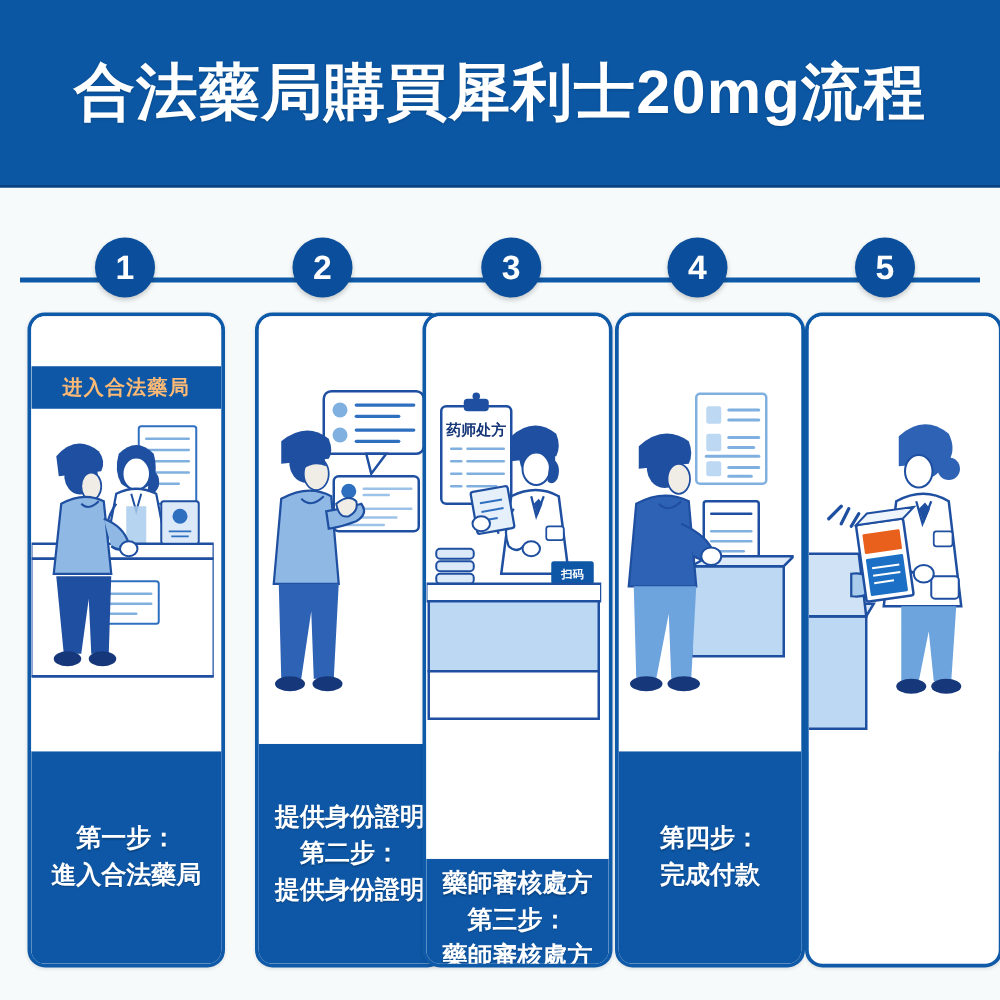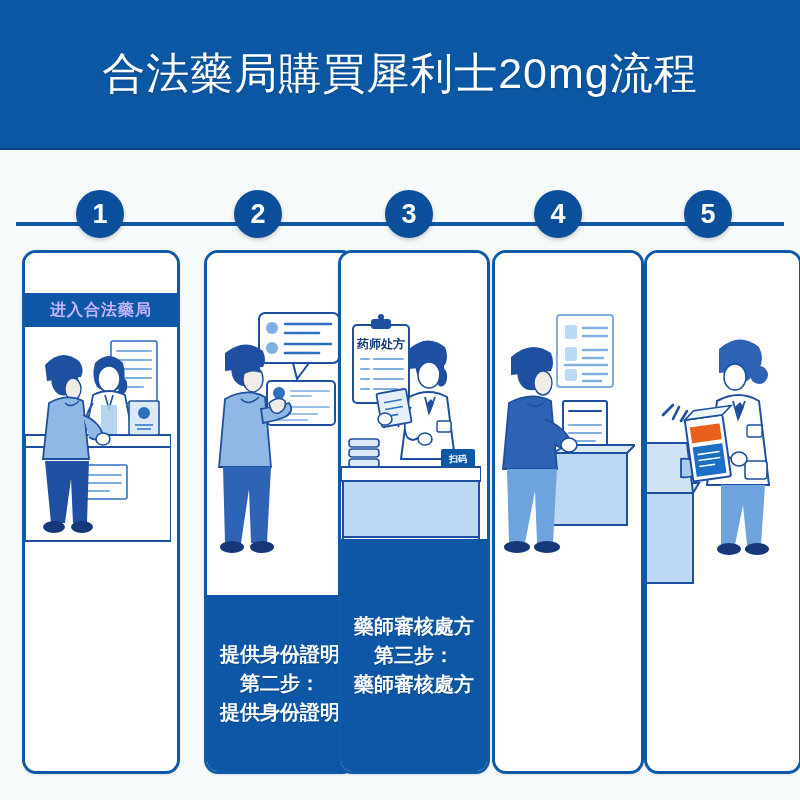--- a/index.html
+++ b/index.html
@@ -11,21 +11,21 @@
   #infographic{position:relative;width:800px;height:800px;background:#f7fafa;}
 
   
   .header{
     position:absolute;left:0;top:0;width:800px;height:148px;
     background:#0b57a4;
     display:flex;align-items:center;justify-content:center;
     border-bottom:2px solid #09437f;
   }
   .header-title{
-    color:#ffffff;font-size:43px;font-weight:normal;letter-spacing:1px;
+    color:#ffffff;font-size:49px;font-weight:bold;letter-spacing:1px;
     white-space:nowrap;
     text-shadow:0 1px 2px rgba(0,0,0,.18);
   }
 
   
   .rail{position:absolute;left:0;top:190px;width:800px;height:70px;}
   .rail-line{
     position:absolute;left:16px;top:32px;width:768px;height:4px;background:#0f5aa8;
   }
   .circle{
@@ -56,21 +56,21 @@
     color:#ffffff;font-weight:bold;font-size:20px;line-height:1.45;
     white-space:nowrap;text-align:center;
     text-shadow:0 1px 1px rgba(0,0,0,.22);
   }
 
   
   .banner{
     position:absolute;left:0;top:40px;width:100%;height:34px;
     background:#0d57a6;display:flex;align-items:center;justify-content:center;
   }
-  .banner span{color:#c4b5fd;font-size:16px;font-weight:bold;letter-spacing:1px;}
+  .banner span{color:#fdba74;font-size:16px;font-weight:bold;letter-spacing:1px;}
 
   svg{display:block;}
 </style>
 </head>
 <body>
 
 <div id="infographic">
 
   <div class="header">
     <div class="header-title">合法藥局購買犀利士20mg流程</div>
@@ -154,20 +154,24 @@
           <path d="M20 208 h44 l-2 62 h-14 l-2 -44 l-6 44 h-14z" fill="#1f4fa0"></path>
           <ellipse cx="29" cy="274" rx="11" ry="6" fill="#16377a"></ellipse>
           <ellipse cx="57" cy="274" rx="11" ry="6" fill="#16377a"></ellipse>
         </g>
 
         <line x1="0" y1="288" x2="146" y2="288" stroke="#1f4fa0" stroke-width="2"></line>
       </svg>
       <div class="banner">
         <span>进入合法藥局</span>
       </div>
+    </div>
+    <div class="label">
+      <div class="ln">第一步：</div>
+      <div class="ln">進入合法藥局</div>
     </div>
   </div>
 
   <div class="card" style="left:204px;width:146px">
     <div class="illus" style="height:342px">
       <svg width="140" height="342" viewBox="0 0 140 342">
         <rect x="0" y="0" width="140" height="342" fill="#ffffff"></rect>
 
         <rect x="52" y="60" width="80" height="50" rx="6" fill="#fff" stroke="#1f4fa0" stroke-width="2"></rect>
         <path d="M86 110 l4 16 l12 -16z" fill="#fff" stroke="#1f4fa0" stroke-width="2"></path>
@@ -209,21 +213,21 @@
       </svg>
     </div>
     <div class="label">
       <div class="ln">提供身份證明</div>
       <div class="ln">第二步：</div>
       <div class="ln">提供身份證明</div>
     </div>
   </div>
 
   <div class="card" style="left:338px;width:146px">
-    <div class="illus" style="height:286px">
+    <div class="illus" style="height:434px">
       <svg width="140" height="342" viewBox="0 0 140 342">
         <rect x="0" y="0" width="140" height="342" fill="#ffffff"></rect>
 
         <rect x="12" y="72" width="56" height="78" rx="4" fill="#fff" stroke="#1f4fa0" stroke-width="2"></rect>
         <rect x="30" y="66" width="20" height="10" rx="3" fill="#1f4fa0"></rect>
         <circle cx="40" cy="64" r="3" fill="#1f4fa0"></circle>
         <text x="40" y="95" text-anchor="middle" font-family="'Liberation Sans',sans-serif" font-size="12" font-weight="bold" fill="#16377a">药师处方</text>
         <g stroke="#7fb0e0" stroke-width="2" stroke-linecap="round">
           <line x1="20" y1="106" x2="28" y2="106"></line>
             <line x1="33" y1="106" x2="62" y2="106"></line>
@@ -326,20 +330,24 @@
 
           <path d="M50 166 q22 10 26 24 q-6 8 -16 2" fill="#2e62b5" stroke="#1f4fa0" stroke-width="1.8"></path>
           <ellipse cx="74" cy="192" rx="8" ry="7" fill="#fff" stroke="#1f4fa0" stroke-width="1.6"></ellipse>
 
           <path d="M12 216 h50 l-4 74 h-16 l-2 -52 l-10 52 h-16z" fill="#6ea4de"></path>
           <ellipse cx="22" cy="294" rx="13" ry="6" fill="#16377a"></ellipse>
           <ellipse cx="52" cy="294" rx="13" ry="6" fill="#16377a"></ellipse>
         </g>
       </svg>
     </div>
+    <div class="label">
+      <div class="ln">第四步：</div>
+      <div class="ln">完成付款</div>
+    </div>
   </div>
 
   <div class="card" style="left:644px;width:152px">
     <div class="illus" style="height:348px">
       <svg width="146" height="348" viewBox="0 0 146 348">
         <rect x="0" y="0" width="146" height="348" fill="#ffffff"></rect>
 
         <polygon points="-4,240 46,240 46,330 -4,330" fill="#bcd8f3" stroke="#1f4fa0" stroke-width="2"></polygon>
         <polygon points="-4,240 10,230 52,230 46,240" fill="#dbe9f8" stroke="#1f4fa0" stroke-width="2"></polygon>
         <polygon points="-4,190 40,190 46,240 -4,240" fill="#cfe2f6" stroke="#1f4fa0" stroke-width="2"></polygon>

